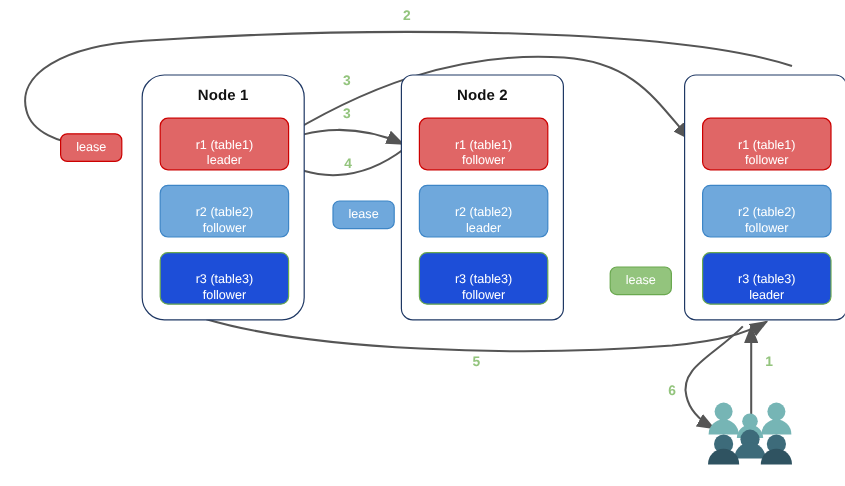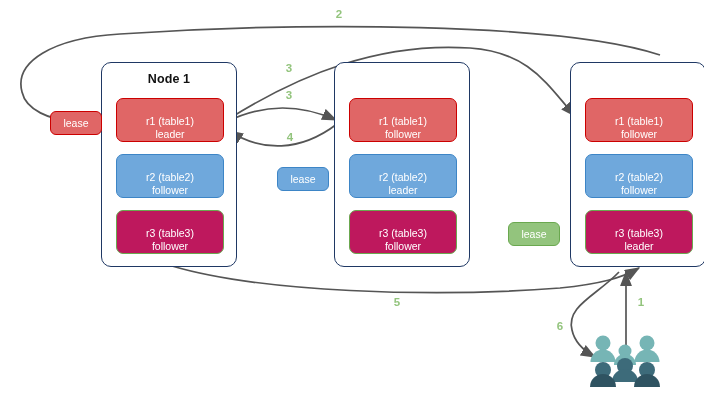--- a/index.html
+++ b/index.html
@@ -29,21 +29,21 @@
   }
   .node {
     position: absolute;
     box-sizing: border-box;
     border: 1.6px solid #1f3864;
     border-radius: 10px;
     background: #ffffff;
     width: 136px;
     height: 205px;
   }
-  #node-1 { left: 101px; top: 62px; }
+  #node-1 { left: 118px; top: 62px; border-radius: 19px; }
   #node-2 { left: 334px; top: 62px; }
   #node-3 { left: 570px; top: 62px; }
 
   .node-title {
     position: absolute;
     left: 0; right: 0;
     top: 9px;
     text-align: center;
     font-size: 12.5px;
     font-weight: bold;
@@ -66,21 +66,21 @@
     line-height: 13px;
     text-align: center;
   }
   .replica .ln { display: block; }
   .r-slot-0 { top: 35px; }
   .r-slot-1 { top: 91px; }
   .r-slot-2 { top: 147px; }
 
   .rep-red   { background: #e06666; border: 1.6px solid #cc0000; }
   .rep-blue  { background: #6fa8dc; border: 1.6px solid #3d85c6; }
-  .rep-green { background: #be185d; border: 1.6px solid #6aa84f; }
+  .rep-green { background: #1d4ed8; border: 1.6px solid #6aa84f; }
 
   .lease {
     position: absolute;
     box-sizing: border-box;
     border-radius: 6px;
     display: flex;
     align-items: center;
     justify-content: center;
     color: #ffffff;
     font-size: 10.5px;
@@ -152,20 +152,21 @@
       <span class="ln">r2 (table2)</span>
       <span class="ln">follower</span>
     </div>
     <div class="replica rep-green r-slot-2">
       <span class="ln">r3 (table3)</span>
       <span class="ln">follower</span>
     </div>
   </div>
 
   <div class="node" id="node-2">
+    <div class="node-title">Node 2</div>
 
     <div class="replica rep-red r-slot-0">
       <span class="ln">r1 (table1)</span>
       <span class="ln">follower</span>
     </div>
     <div class="replica rep-blue r-slot-1">
       <span class="ln">r2 (table2)</span>
       <span class="ln">leader</span>
     </div>
     <div class="replica rep-green r-slot-2">

